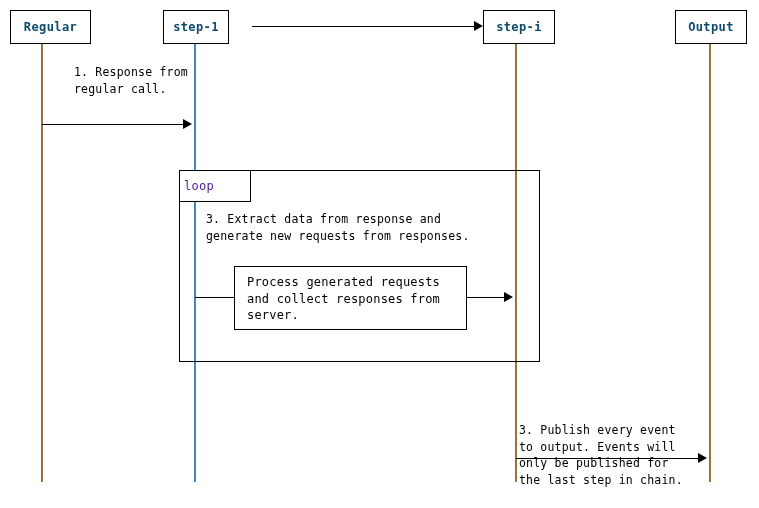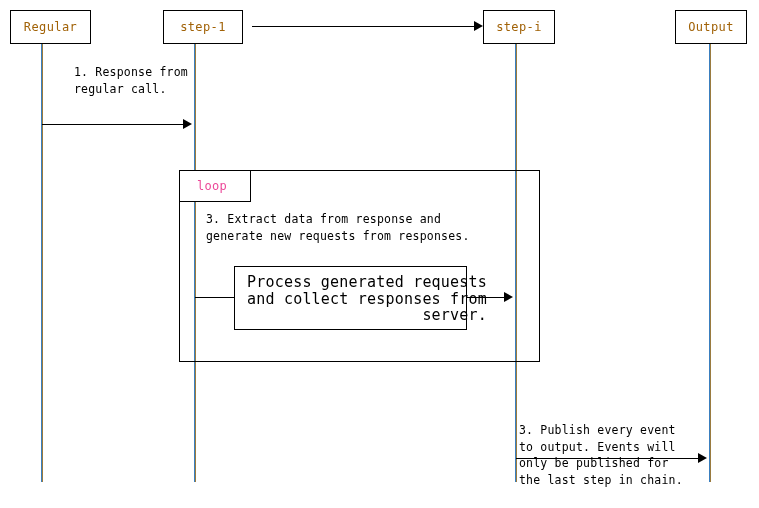--- a/index.html
+++ b/index.html
@@ -20,23 +20,24 @@
   
   .participant-box {
     position: absolute;
     box-sizing: border-box;
     border: 1.5px solid #000000;
     background: #ffffff;
     display: flex;
     align-items: center;
     justify-content: center;
     font-size: 12px;
-    color: #a16207;
+    color: #0c4a6e;
     letter-spacing: 0.4px;
     z-index: 6;
+    font-weight: bold;
   }
 
   
   .lifeline {
     position: absolute;
     width: 2px;
     background: #9a7b3f;
     border-left: 1px solid #3a7fbf;
     box-sizing: border-box;
     z-index: 2;
@@ -78,23 +79,23 @@
     background: transparent;
     z-index: 4;
   }
   .fragment-tab {
     position: absolute;
     box-sizing: border-box;
     border: 1.3px solid #000000;
     background: #ffffff;
     display: flex;
     align-items: center;
-    padding-left: 17px;
+    padding-left: 4px;
     font-size: 12px;
-    color: #ec4899;
+    color: #4c1d95;
     letter-spacing: 0.3px;
     z-index: 7;
   }
   .fragment-text {
     position: absolute;
     font-size: 11.5px;
     line-height: 16.5px;
     color: #000000;
     white-space: pre;
     letter-spacing: 0.2px;
@@ -104,39 +105,38 @@
   
   .note-box {
     position: absolute;
     box-sizing: border-box;
     border: 1.3px solid #000000;
     background: #ffffff;
     z-index: 6;
   }
   .note-text {
     position: absolute;
-    font-size: 15px;
+    font-size: 12px;
     line-height: 16.5px;
     color: #000000;
     white-space: pre;
     letter-spacing: 0.2px;
     z-index: 7;
-    text-align: right;
   }
 </style>
 </head>
 <body>
 
 <div id="canvas">
 
   <div class="participant-box" style="left:10px; top:10px; width:81px; height:34px;">
     <span>Regular</span>
   </div>
 
-  <div class="participant-box" style="left:163px; top:10px; width:80px; height:34px;">
+  <div class="participant-box" style="left:163px; top:10px; width:66px; height:34px;">
     <span>step-1</span>
   </div>
 
   <div class="participant-box" style="left:483px; top:10px; width:72px; height:34px;">
     <span>step-i</span>
   </div>
 
   <div class="participant-box" style="left:675px; top:10px; width:72px; height:34px;">
     <span>Output</span>
   </div>

